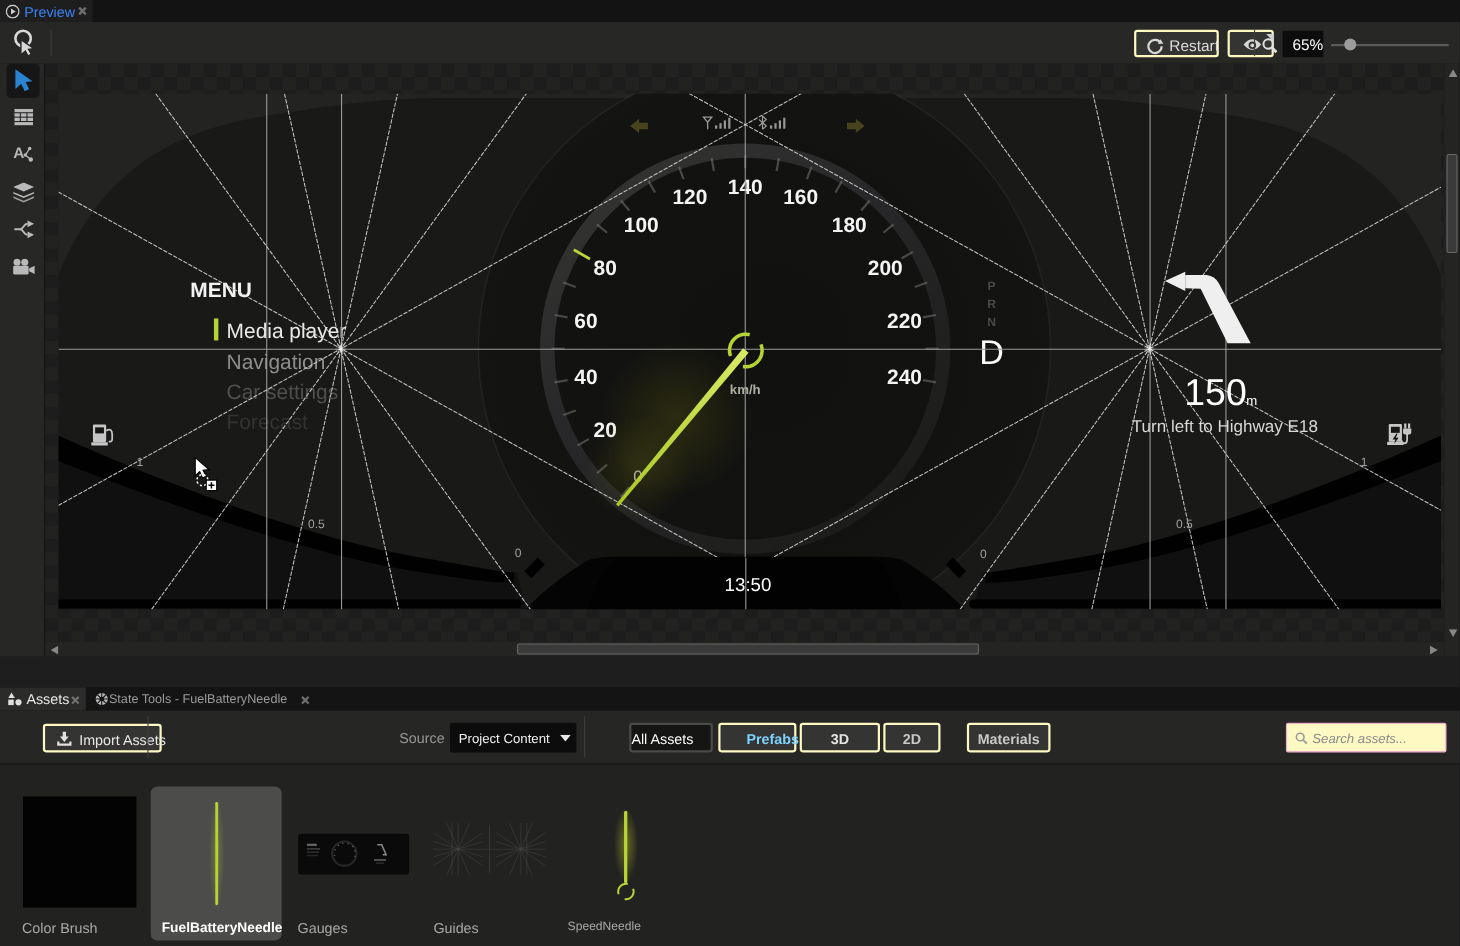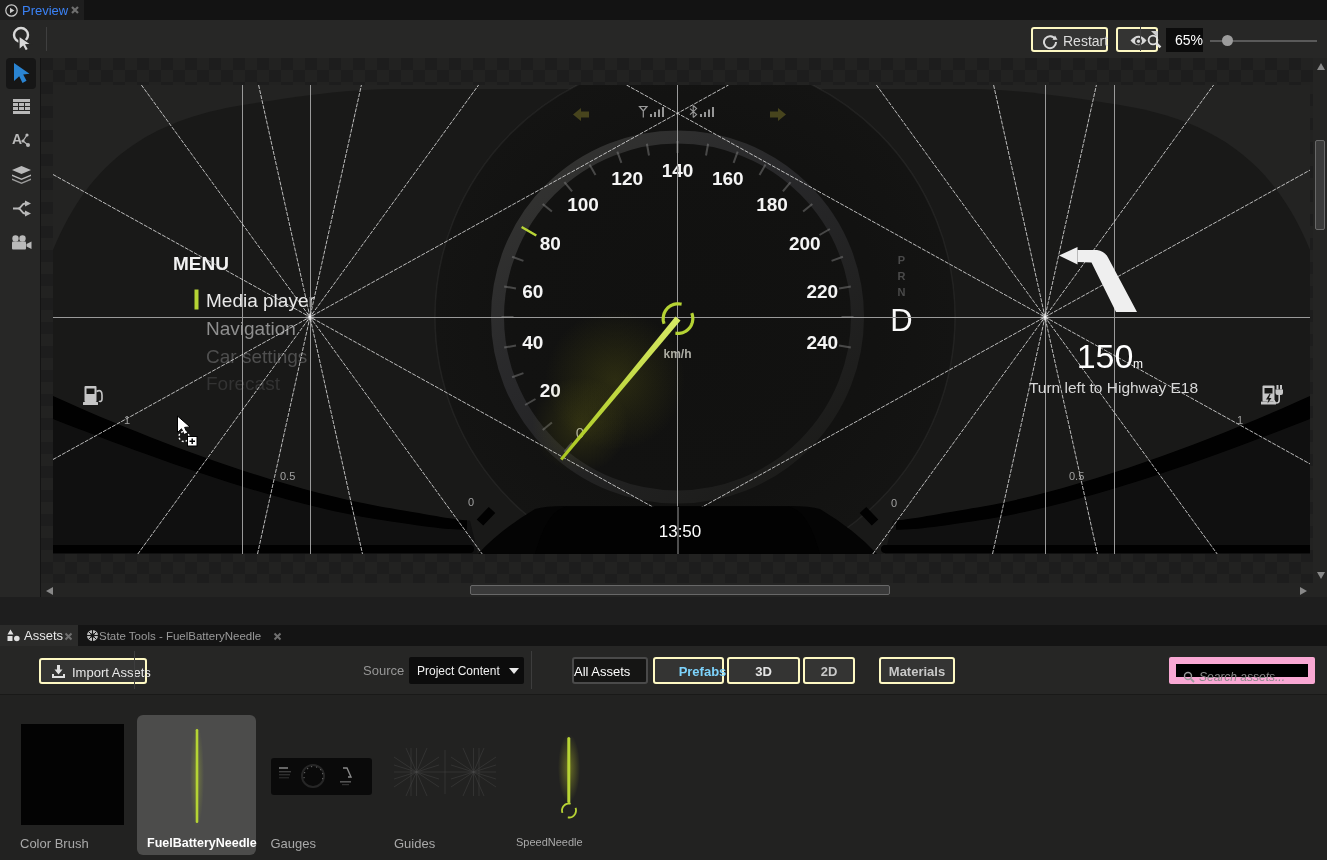--- a/index.html
+++ b/index.html
@@ -351,21 +351,21 @@
     </div>
  <div class="btn" style="left:700px;top:11px;width:73px;height:27px">
       <span class="abs" style="left:0;width:100%;text-align:center;top:5px;color:#e5e5e5;font-weight:bold">3D</span>
     </div>
  <div class="btn" style="left:776px;top:11px;width:52px;height:27px">
       <span class="abs" style="left:0;width:100%;text-align:center;top:5px;color:#c8c8c8;font-weight:bold">2D</span>
     </div>
  <div class="btn" style="left:852px;top:11px;width:76px;height:27px">
       <span class="abs" style="left:0;width:100%;text-align:center;top:5px;color:#c8c8c8;font-weight:bold">Materials</span>
     </div>
- <div class="abs" style="left:1169px;top:11px;width:146px;height:27px;background:#000000;border:7px solid #f9a8d4;border-radius:2px">
+ <div class="abs" style="left:1169px;top:11px;width:146px;height:27px;background:#fef9c3;border:1px solid #f9a8d4;border-radius:2px">
    <svg class="abs" style="left:7px;top:7px" width="12" height="12" viewBox="0 0 12 12">
         <circle cx="5" cy="5" r="3.5" fill="none" stroke="#9a9a9a" stroke-width="1.4"></circle>
         <line x1="7.8" y1="7.8" x2="11" y2="11" stroke="#9a9a9a" stroke-width="1.8"></line>
       </svg>
    <span class="abs" style="left:23px;top:6px;font-size:12px;color:#8a8a8a;font-style:italic">Search assets...</span>
  </div>
 </div>
 <div class="abs" id="assets">
  <div class="abs" style="left:20.5px;top:29px;width:103px;height:101px;background:#030303"></div>
  <span class="abs" style="left:20px;top:141px;font-size:13px;color:#a9a9a9">Color Brush</span>

